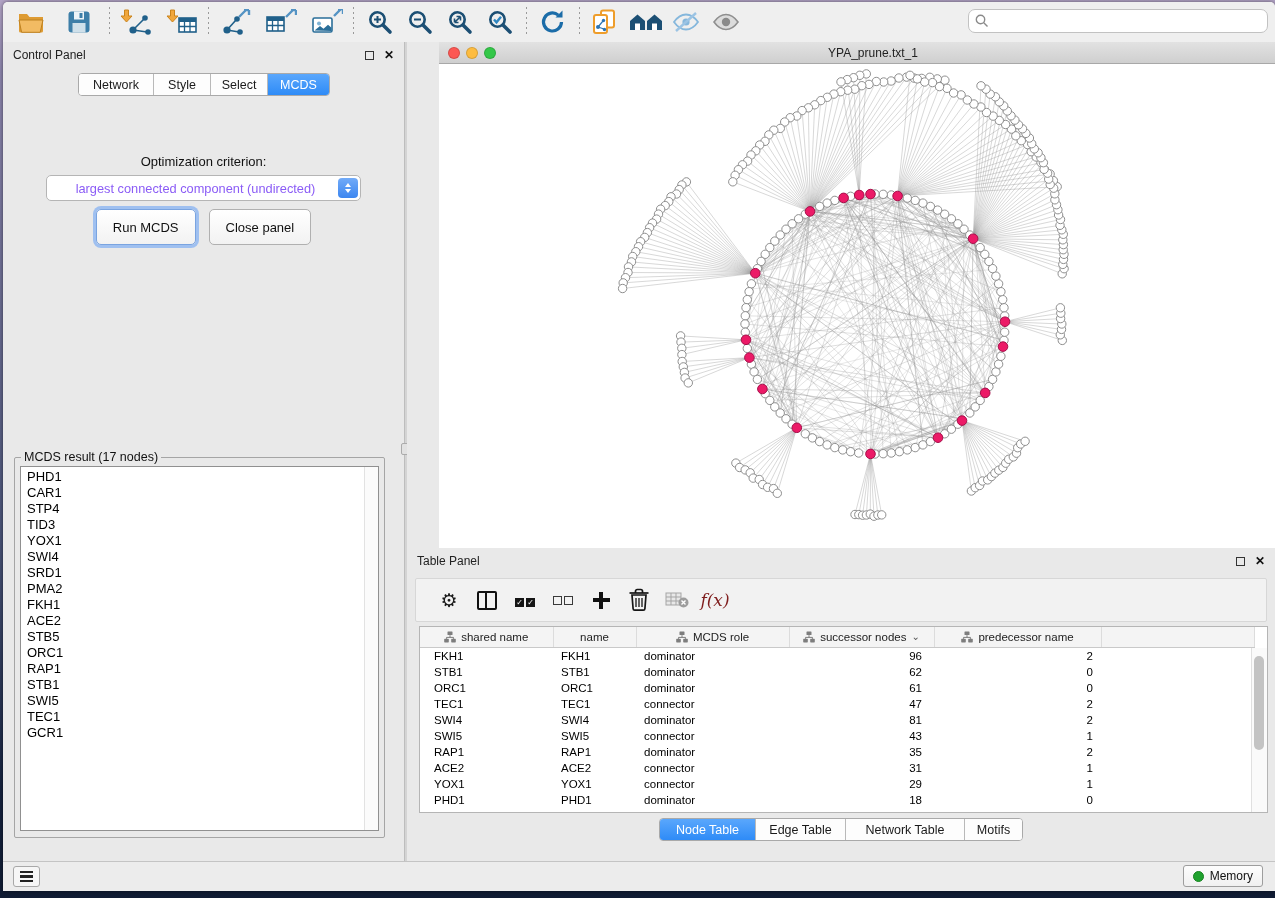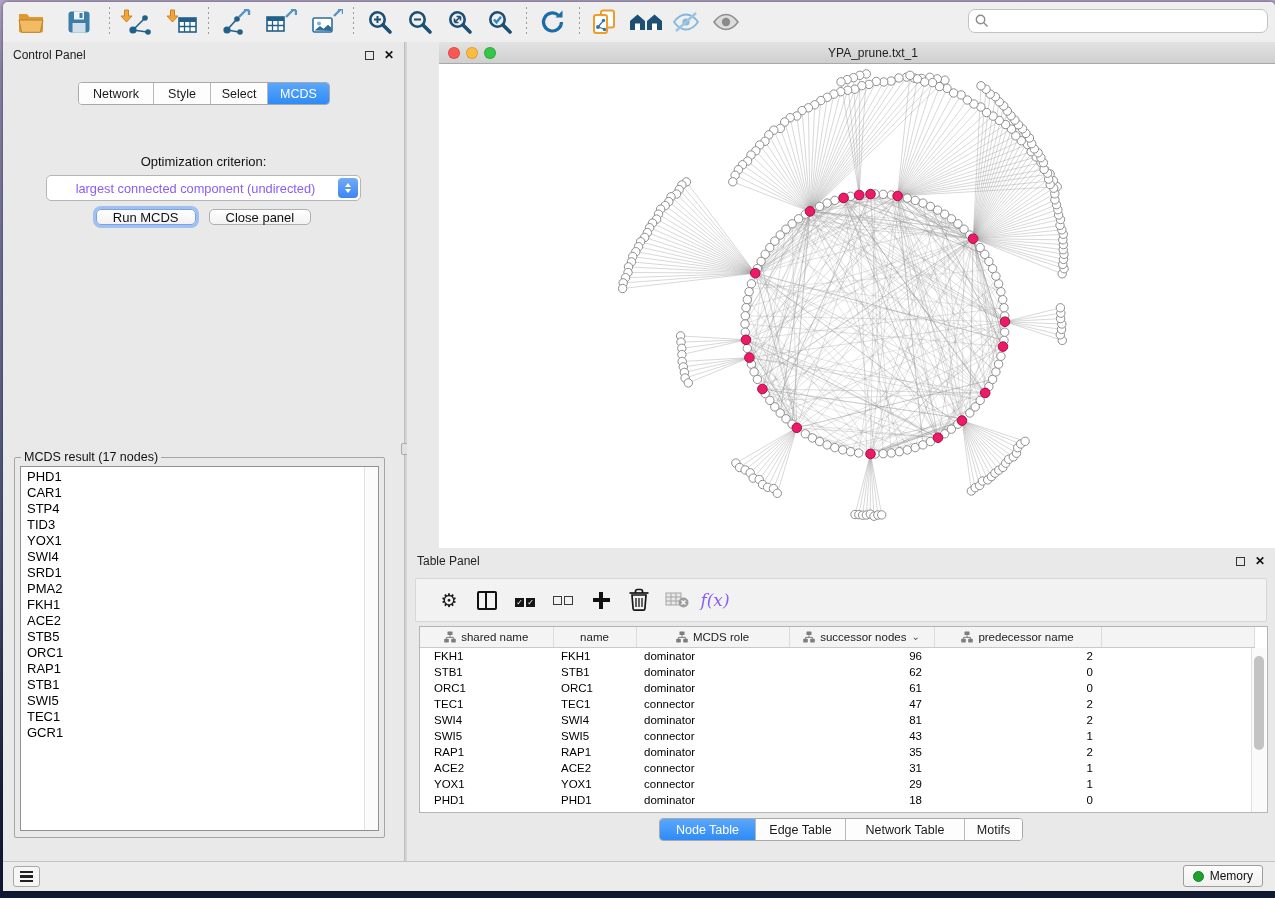--- a/index.html
+++ b/index.html
@@ -47,21 +47,21 @@
   .selectbox .sel-text{flex:1;font-size:12.8px;color:#8b5cf6;text-align:center;padding-left:6px;
              white-space:nowrap;overflow:hidden;}
   .stepper{width:20px;height:20px;margin-right:2px;border-radius:4px;flex:none;
            background:linear-gradient(180deg,#72abf8,#3c86f0);display:flex;flex-direction:column;
            align-items:center;justify-content:center;gap:2px;}
   .stepper .up{width:0;height:0;border-left:3.5px solid transparent;border-right:3.5px solid transparent;
            border-bottom:4.5px solid #fff;}
   .stepper .down{width:0;height:0;border-left:3.5px solid transparent;border-right:3.5px solid transparent;
            border-top:4.5px solid #fff;}
   .btn-row{position:absolute;left:0;top:167px;width:100%;display:flex;justify-content:center;gap:13px;}
-  .pbtn{height:16px;padding:0 16px;font-size:13px;color:#111;background:linear-gradient(180deg,#fff,#f2f2f2);
+  .pbtn{height:36px;padding:0 16px;font-size:13px;color:#111;background:linear-gradient(180deg,#fff,#f2f2f2);
         border:1px solid #b0b0b0;border-radius:5px;cursor:pointer;font-family:inherit;}
   .pbtn.focused{box-shadow:0 0 0 3px rgba(110,165,245,.6);border-color:#7aa4e0;}
   fieldset.mcds{position:absolute;left:11px;top:408px;width:371px;height:388px;margin:0;padding:0;
         border:1px solid #a5a5a5;border-radius:2px;box-sizing:border-box;background:#e9e9e9;}
   fieldset.mcds legend{font-size:12.5px;color:#111;margin-left:6px;padding:0 3px;}
   .listbox{position:absolute;left:5px;top:2px;right:5px;bottom:6px;background:#fff;
            border:1px solid #909090;overflow:hidden;}
   .listbox ul{list-style:none;margin:0;padding:2px 0 0 0;}
   .listbox li{font-size:13px;line-height:16px;padding-left:6px;color:#000;}
   .list-scroll{position:absolute;right:0;top:0;bottom:0;width:13px;background:#fbfbfb;
@@ -86,21 +86,21 @@
   .gear-glyph{font-family:"DejaVu Sans",sans-serif;font-size:19px;color:#1a1a1a;line-height:1;}
   .cols-glyph{width:16px;height:15px;border:2px solid #111;border-radius:2px;position:relative;}
   .cols-glyph:before{content:"";position:absolute;left:5.5px;top:0;width:2px;height:100%;background:#111;}
   .cb{width:9px;height:9px;display:inline-block;box-sizing:border-box;margin:0 1px;}
   .cb.on{background:#151515;color:#fff;font-size:8px;line-height:9px;text-align:center;
          font-family:"DejaVu Sans",sans-serif;}
   .cb.off{border:1.5px solid #3a3a3a;}
   .plus-glyph{position:relative;width:17px;height:17px;}
   .plus-glyph:before{content:"";position:absolute;left:0;top:6.5px;width:17px;height:4px;background:#111;}
   .plus-glyph:after{content:"";position:absolute;left:6.5px;top:0;width:4px;height:17px;background:#111;}
-  .fx-glyph{font-family:"DejaVu Serif",serif;font-style:italic;font-size:17px;color:#8b5cf6;}
+  .fx-glyph{font-family:"DejaVu Serif",serif;font-style:italic;font-size:17px;color:#7f1d1d;}
   .tablebox{position:absolute;left:12px;top:78px;width:849px;height:187px;background:#fff;
         border:1px solid #b5b5b5;box-sizing:border-box;overflow:hidden;}
   table.grid{border-collapse:collapse;table-layout:fixed;width:834px;font-size:11.5px;}
   table.grid th{height:20px;background:#f4f4f4;border-bottom:1px solid #c9c9c9;border-right:1px solid #dcdcdc;
         font-weight:normal;color:#222;font-size:11.5px;padding:0;white-space:nowrap;overflow:hidden;}
   table.grid th .thwrap{display:flex;align-items:center;justify-content:center;gap:5px;padding:0 4px;}
   table.grid td{height:16px;padding:0 0 0 14px;border:none;color:#000;white-space:nowrap;overflow:hidden;}
   table.grid td.c2,table.grid td.c3{padding-left:8px;}
   table.grid td.num{text-align:right;padding:0 12px 0 0;}
   table.grid td.num.pred{padding-right:8px;}
@@ -272,21 +272,21 @@
   </div>
 
   <div class="main">
 
     <div class="control-panel">
       <div class="panel-header">
         <span class="ph-title">Control Panel</span>
         <button class="float-btn"></button>
         <button class="close-btn">✕</button>
       </div>
-      <div class="seg-tabs" style="left:75px;top:40px">
+      <div class="seg-tabs" style="left:75px;top:31px">
         <div class="seg" style="width:74px">Network</div>
         <div class="seg" style="width:56px">Style</div>
         <div class="seg" style="width:56px">Select</div>
         <div class="seg active" style="width:61px">MCDS</div>
       </div>
       <div class="opt-label">Optimization criterion:</div>
       <div class="selectbox">
         <span class="sel-text">largest connected component (undirected)</span>
         <span class="stepper">
             <span class="up"></span>

